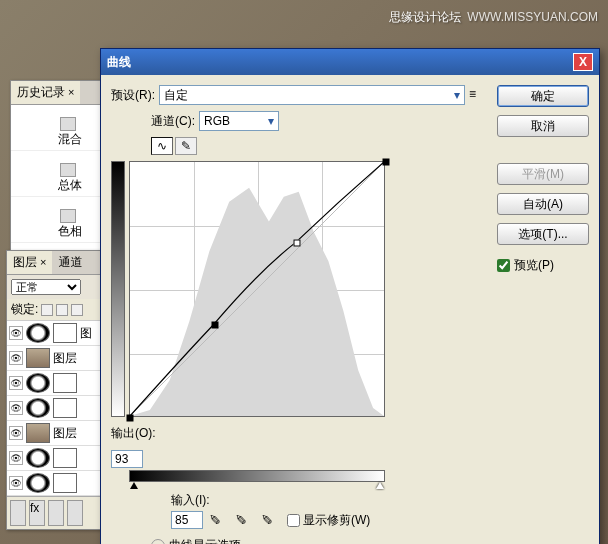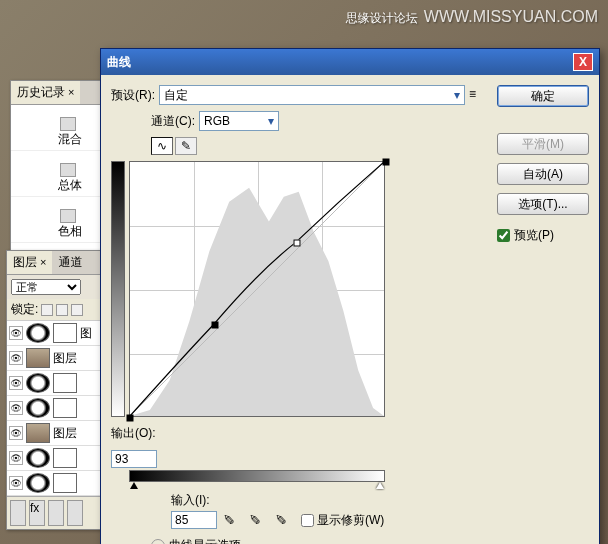--- a/index.html
+++ b/index.html
@@ -1,18 +1,18 @@
 <!DOCTYPE html>
 <html><head>
 <meta charset="utf-8">
 <style>
 * { box-sizing: border-box; margin: 0; padding: 0; font-family: "Microsoft YaHei", SimSun, sans-serif; font-size: 12px; }
 body { width: 608px; height: 544px; background: linear-gradient(135deg, #8a7f6a, #6b5a48); position: relative; overflow: hidden; }
 .watermark { position: absolute; top: 8px; right: 10px; color: #fff; font-size: 14px; text-shadow: 1px 1px 2px rgba(0,0,0,0.5); }
-.watermark-sub { font-size: 16px; opacity: 0.8; margin-left: 6px; }
+.watermark-sub { font-size: 12px; opacity: 0.8; margin-left: 6px; }
 
 
 .history-panel { position: absolute; top: 80px; left: 10px; width: 120px; background: #bef264; border: 1px solid #888; box-shadow: 1px 1px 3px rgba(0,0,0,0.3); }
 .panel-tabs { display: flex; background: #d4d0c8; border-bottom: 1px solid #999; }
 .panel-tab { padding: 3px 6px; font-size: 11px; }
 .panel-tab.active { background: #ece9d8; }
 .history-list { background: #fff; }
 .history-item { display: flex; align-items: center; padding: 2px 4px; border-bottom: 1px solid #eee; font-size: 11px; flex-direction: column; }
 .history-item.active { background: #3875d7; color: #fff; }
 .history-icon { width: 16px; height: 14px; background: #ddd; border: 1px solid #999; margin-right: 4px; }
@@ -57,21 +57,21 @@
 .curve-box { width: 256px; height: 256px; border: 1px solid #666; background: #fff; position: relative; }
 .grid-line { position: absolute; background: #ccc; }
 .gv { width: 1px; height: 100%; top: 0; }
 .gh { height: 1px; width: 100%; left: 0; }
 .histogram { position: absolute; inset: 0; }
 .curve-svg { position: absolute; inset: 0; }
 .point { position: absolute; width: 7px; height: 7px; background: #000; transform: translate(-50%, -50%); }
 .point.hollow { background: #fff; border: 1px solid #000; }
 
 .output-row { display: flex; align-items: center; gap: 4px; margin-top: 8px; }
-.io-input { width: 46px; height: 18px; border: 1px solid #7b9ebd; font-size: 12px; padding: 1px 3px; }
+.io-input { width: 32px; height: 18px; border: 1px solid #7b9ebd; font-size: 12px; padding: 1px 3px; }
 .xgrad-row { display: flex; margin-left: 18px; margin-top: 2px; }
 .xgrad { width: 256px; height: 12px; background: linear-gradient(90deg, #000, #fff); border: 1px solid #666; position: relative; }
 .slider-black { position: absolute; left: 0; bottom: -8px; width: 0; height: 0; border-left: 4px solid transparent; border-right: 4px solid transparent; border-bottom: 7px solid #000; }
 .slider-white { position: absolute; right: 0; bottom: -8px; width: 0; height: 0; border-left: 4px solid transparent; border-right: 4px solid transparent; border-bottom: 7px solid #fff; filter: drop-shadow(0 0 1px #000); }
 
 .input-row { display: flex; align-items: center; gap: 6px; margin-top: 10px; margin-left: 60px; }
 .eyedroppers { display: flex; gap: 6px; }
 .eyedrop { width: 20px; height: 18px; position: relative; }
 .eyedrop::before { content: "✎"; position: absolute; transform: rotate(180deg); font-size: 14px; }
 .clip-check { display: flex; align-items: center; gap: 3px; font-size: 12px; }
@@ -266,20 +266,21 @@
       </div>
 
       <div class="disp-opts">
         <span class="chev">⌄</span>
         <span>曲线显示选项</span>
       </div>
     </div>
 
     <div class="dialog-right">
       <div class="btn default">确定</div>
+      <div class="btn">取消</div>
       <div style="height:10px"></div>
       <div class="btn disabled">平滑(M)</div>
       <div class="btn">自动(A)</div>
       <div class="btn">选项(T)...</div>
       <label class="preview-check">
         <input type="checkbox" checked="" style=""> 
           <span>预览(P)</span>
       </label>
     </div>
   </div>

